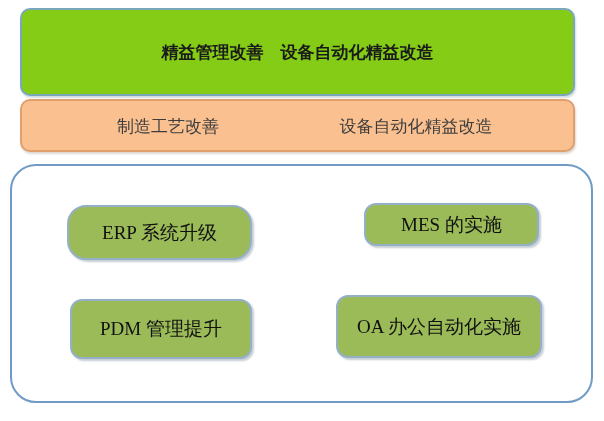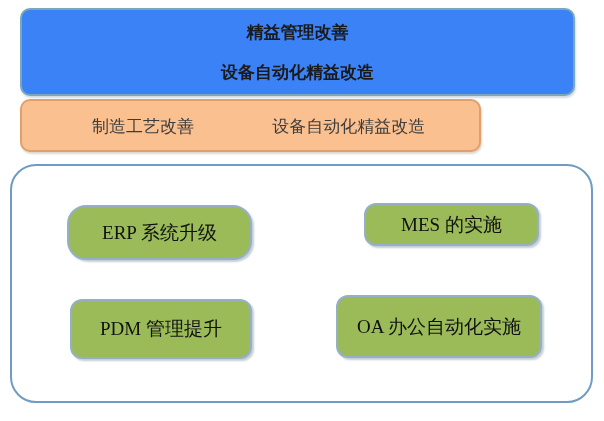--- a/index.html
+++ b/index.html
@@ -8,38 +8,38 @@
     background: #ffffff;
     font-family: "Liberation Sans", sans-serif;
     position: relative;
     overflow: hidden;
   }
   .abs { position: absolute; box-sizing: border-box; }
 
   
   #top-box {
     left: 20px; top: 8px; width: 555px; height: 88px;
-    background: #3b82f6;
+    background: #84cc16;
     border: 2px solid #7BA7BC;
     border-radius: 10px;
-    display: flex; flex-direction: column;
+    display: flex; flex-direction: row;
     align-items: center; justify-content: center;
     gap: 17px;
     box-shadow: 1px 2px 2px rgba(130,150,165,0.35);
   }
   .top-line {
     font-weight: bold;
     font-size: 17px;
     color: #1a1a1a;
     white-space: nowrap;
   }
 
   
   #mid-box {
-    left: 20px; top: 99px; width: 461px; height: 53px;
+    left: 20px; top: 99px; width: 555px; height: 53px;
     background: #FAC090;
     border: 2px solid #DFA06E;
     border-radius: 10px;
     box-shadow: 1px 2px 2px rgba(160,140,120,0.35);
   }
   .mid-label {
     position: absolute; top: 50%;
     transform: translate(-50%, -50%);
     font-size: 17px;
     color: #3d3d3d;

